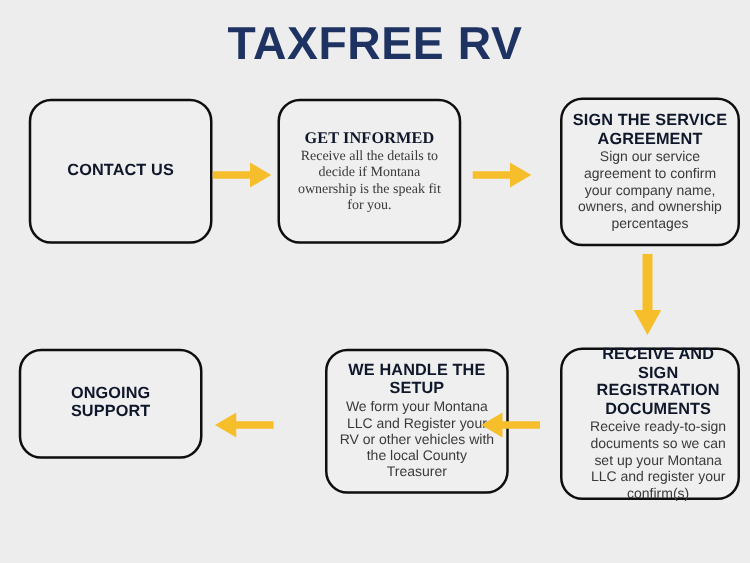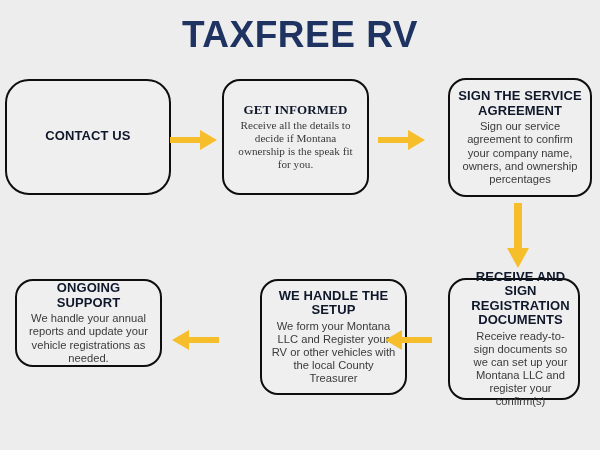--- a/index.html
+++ b/index.html
@@ -57,24 +57,24 @@
     letter-spacing: 0.1px;
     margin-bottom: 2px;
   }
   .step-body {
     color: #3a3a3a;
     font-size: 11.2px;
     line-height: 1.17;
   }
 
   
-  #box-contact-us      { left: 5px;  top: 79px;  width: 166px; height: 116px; border-radius: 24px; }
+  #box-contact-us      { left: 23px;  top: 79px;  width: 147px; height: 116px; }
   #box-get-informed    { left: 222px; top: 79px;  width: 147px; height: 116px; font-family: Liberation Serif, serif; }
   #box-sign-agreement  { left: 448px; top: 78px;  width: 144px; height: 119px; }
-  #box-receive-sign    { left: 448px; top: 278px; width: 132px; height: 122px; padding-left: 20px; }
+  #box-receive-sign    { left: 448px; top: 278px; width: 144px; height: 122px; padding-left: 20px; }
   #box-we-handle-setup { left: 228px; top: 279px; width: 147px; height: 116px; margin-left: 32px; }
   #box-ongoing-support { left: 15px;  top: 279px; width: 147px; height: 88px; }
 
   
   .arrow {
     position: absolute;
   }
   .arrow svg { display: block; }
 
   #arrow-contact-to-informed  { left: 170px; top: 128px; }
@@ -109,21 +109,20 @@
     <div class="step-body">Receive ready-to-sign documents so we can set up your Montana LLC and register your confirm(s)</div>
   </div>
 
   <div class="step-box" id="box-we-handle-setup">
     <div class="step-head">WE HANDLE THE SETUP</div>
     <div class="step-body">We form your Montana LLC and Register your RV or other vehicles with the local County Treasurer</div>
   </div>
 
   <div class="step-box" id="box-ongoing-support">
     <div class="step-head">ONGOING SUPPORT</div>
-    <div class="step-body">We handle your annual reports and update your vehicle registrations as needed.</div>
   </div>
 
   <div class="arrow" id="arrow-contact-to-informed">
     <svg width="48" height="24" viewBox="0 0 48 24">
       <path d="M0 9 L30 9 L30 2 L47 12 L30 22 L30 15 L0 15 Z" fill="#f5be2a"></path>
     </svg>
   </div>
 
   <div class="arrow" id="arrow-informed-to-sign">
     <svg width="48" height="24" viewBox="0 0 48 24">

